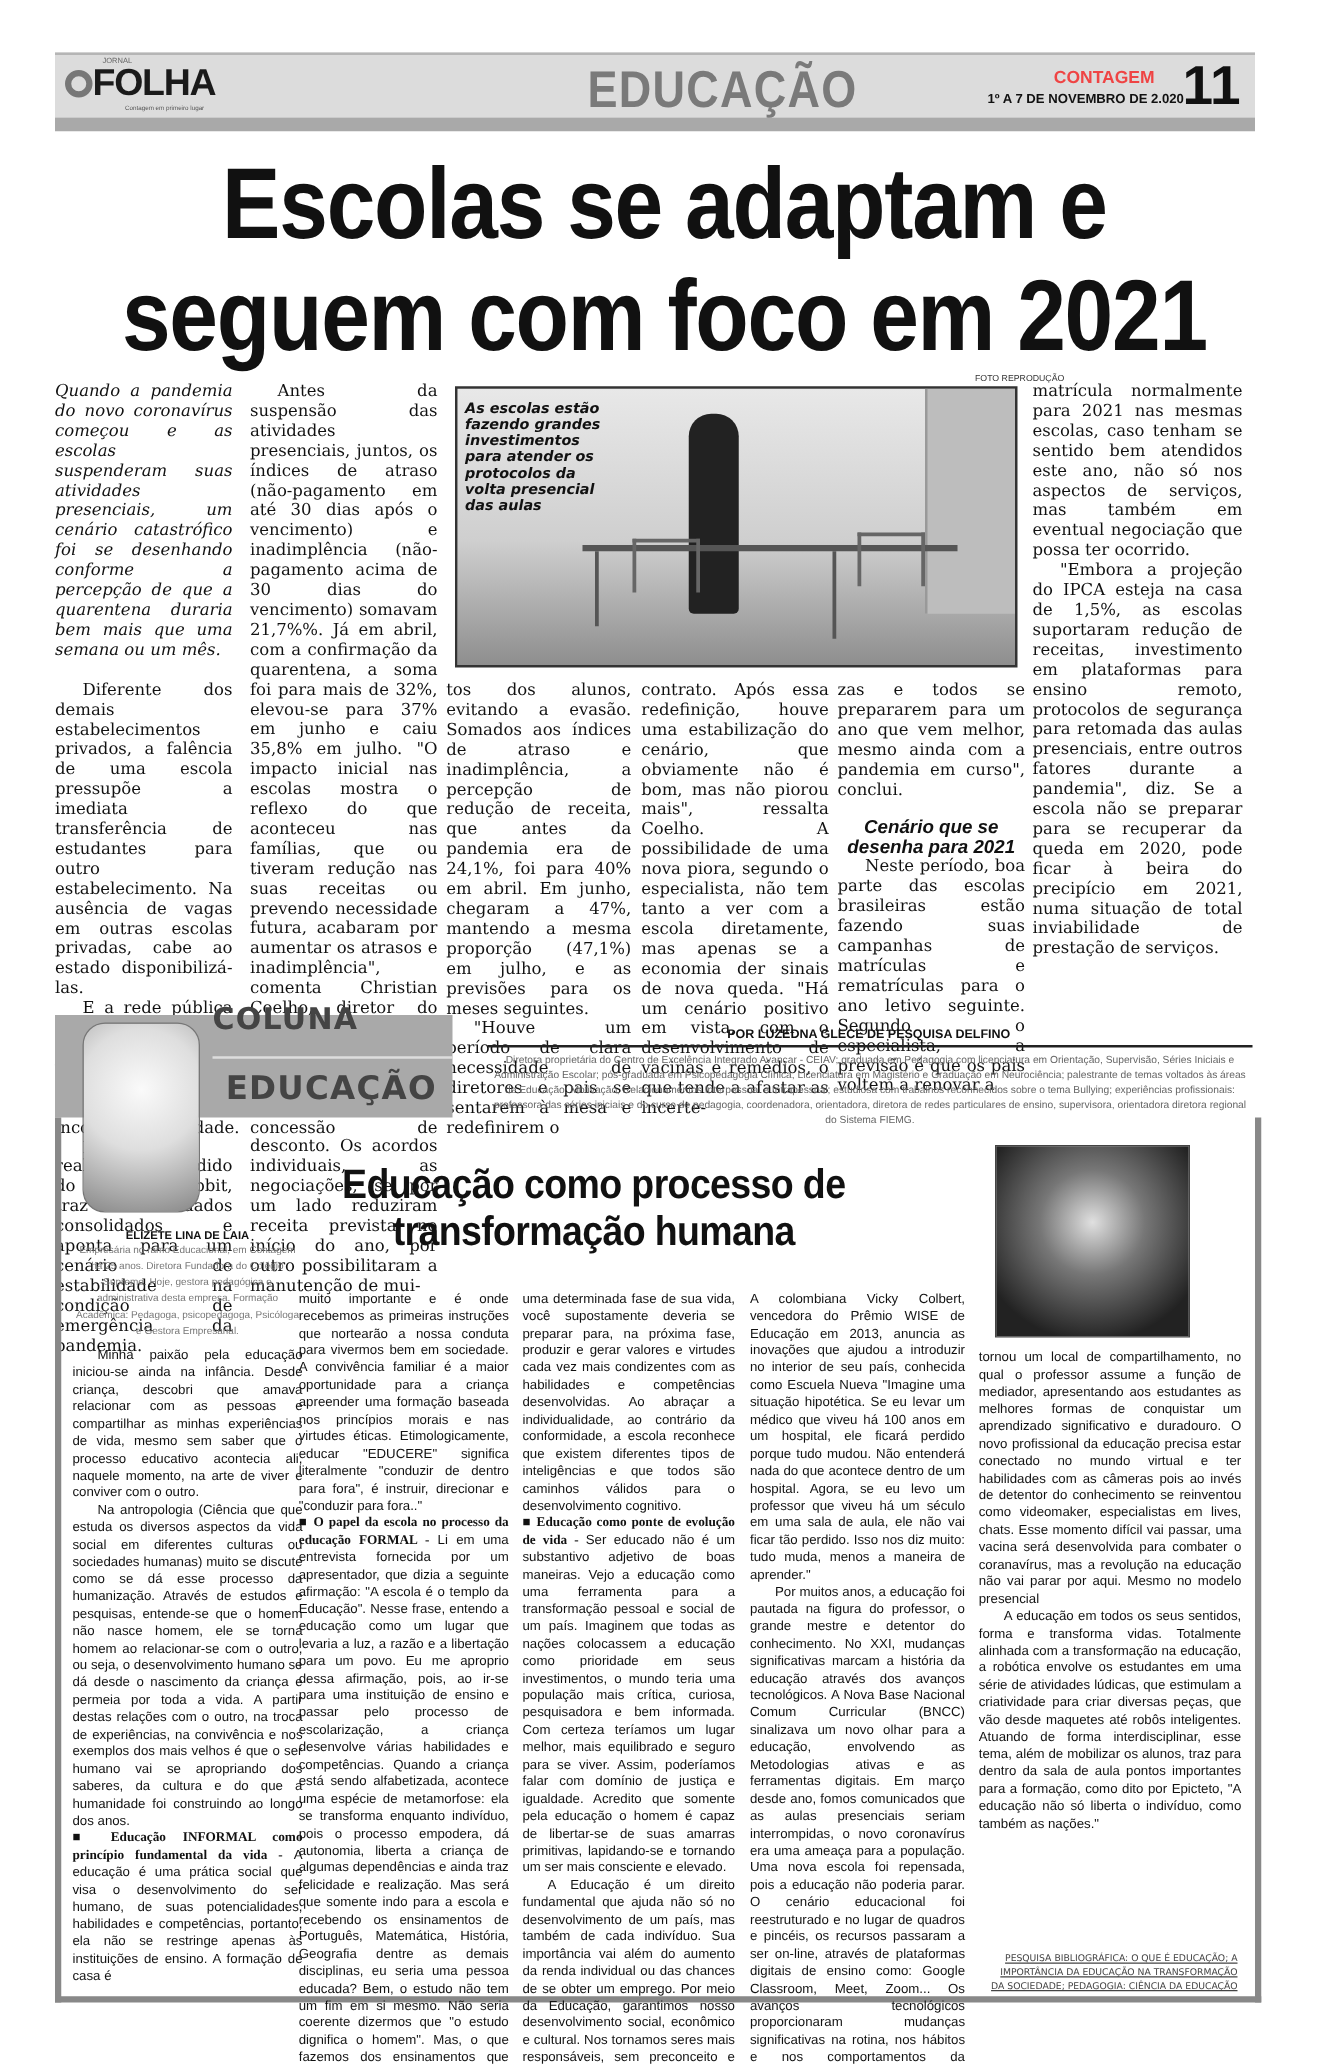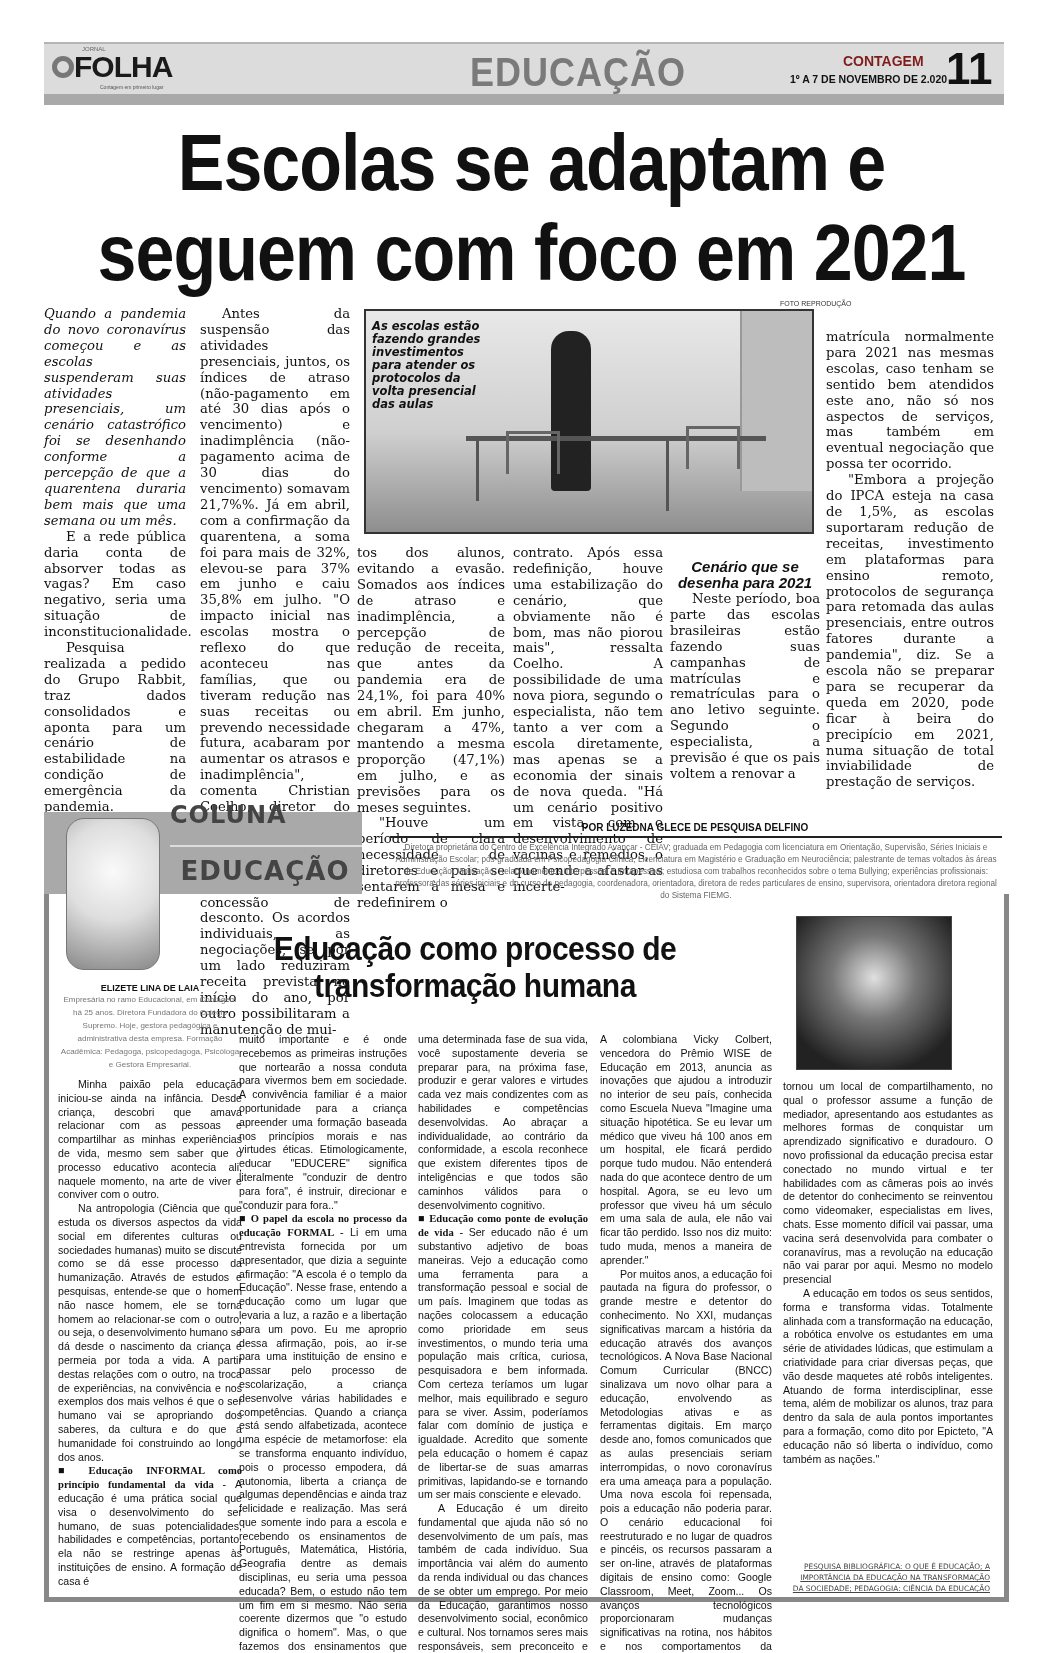--- a/index.html
+++ b/index.html
@@ -7,21 +7,21 @@
   .abs { position:absolute; }
 
   
   .hdr { left:44px; top:42px; width:960px; height:50px; background:#dcdcdc; border-top:2px solid #b5b5b5; }
   .hdr-bar { left:44px; top:94px; width:960px; height:11px; background:#a9a9a9; }
   .logo-o { left:52px; top:56px; width:22px; height:22px; border-radius:50%; border:5px solid #777; box-sizing:border-box; }
   .logo-text { left:74px; top:50px; font:900 30px "Liberation Sans", sans-serif; color:#1a1a1a; letter-spacing:-1px; }
   .logo-small { left:82px; top:46px; font:6px "Liberation Sans", sans-serif; color:#666; }
   .logo-tag { left:100px; top:84px; font:5px "Liberation Sans", sans-serif; color:#555; }
   .section { left:470px; top:48px; font:bold 36px "Liberation Sans", sans-serif; color:#7a7a7a; letter-spacing:1px; transform:scaleY(1.15); transform-origin:top left; }
-  .city { left:843px; top:53px; font:bold 14px "Liberation Sans", sans-serif; color:#7f1d1d; }
+  .city { left:843px; top:53px; font:bold 14px "Liberation Sans", sans-serif; color:#ef4444; }
   .dateline { left:790px; top:73px; font:bold 10.5px "Liberation Sans", sans-serif; color:#111; }
   .pagenum { left:946px; top:44px; font:bold 44px "Liberation Sans", sans-serif; color:#111; }
 
   
   .headline { left:40px; top:118px; width:983px; text-align:center; font:bold 70px/78px "Liberation Sans", sans-serif; color:#111; transform:scaleY(1.15); transform-origin:top center; letter-spacing:-1px; }
 
   
   .col { position:absolute; font-size:13.2px; line-height:15.9px; text-align:justify; hyphens:auto; }
   .col p { margin:0; text-indent:22px; }
   .lead { font-style:italic; text-indent:0 !important; }
@@ -69,20 +69,21 @@
 <div class="abs logo-tag">Contagem em primeiro lugar</div>
 <div class="abs section">EDUCAÇÃO</div>
 <div class="abs city">CONTAGEM</div>
 <div class="abs dateline">1º A 7 DE NOVEMBRO DE 2.020</div>
 <div class="abs pagenum">11</div>
 
 <h1 class="abs headline" style="margin:0">Escolas se adaptam e seguem com foco em 2021</h1>
 
 <div class="col" style="left:44px;top:306px;width:142px;">
   <p class="lead">Quando a pandemia do novo coronavírus começou e as escolas suspenderam suas atividades presenciais, um cenário catastrófico foi se desenhando conforme a percepção de que a quarentena duraria bem mais que uma semana ou um mês.</p>
+  <p style="margin-top:16px">Diferente dos demais estabelecimentos privados, a falência de uma escola pressupõe a imediata transferência de estudantes para outro estabelecimento. Na ausência de vagas em outras escolas privadas, cabe ao estado disponibilizá-las.</p>
   <p>E a rede pública daria conta de absorver todas as vagas? Em caso negativo, seria uma situação de inconstitucionalidade.</p>
   <p>Pesquisa realizada a pedido do Grupo Rabbit, traz dados consolidados e aponta para um cenário de estabilidade na condição de emergência da pandemia.</p>
 </div>
 
 <div class="col" style="left:200px;top:306px;width:150px;">
   <p>Antes da suspensão das atividades presenciais, juntos, os índices de atraso (não-pagamento em até 30 dias após o vencimento) e inadimplência (não-pagamento acima de 30 dias do vencimento) somavam 21,7%%. Já em abril, com a confirmação da quarentena, a soma foi para mais de 32%, elevou-se para 37% em junho e caiu 35,8% em julho. "O impacto inicial nas escolas mostra o reflexo do que aconteceu nas famílias, que ou tiveram redução nas suas receitas ou prevendo necessidade futura, acabaram por aumentar os atrasos e inadimplência", comenta Christian Coelho, diretor do Grupo Rabbit.</p>
   <p>Outro ponto a destacar na receita das escolas foi a necessidade de concessão de desconto. Os acordos individuais, as negociações, se por um lado reduziram receita prevista no início do ano, por outro possibilitaram a manutenção de mui-</p>
 </div>
 
 <div class="abs photo-credit">FOTO REPRODUÇÃO</div>
@@ -100,25 +101,26 @@
 <div class="col" style="left:357px;top:545px;width:148px;">
   <p style="text-indent:0">tos dos alunos, evitando a evasão. Somados aos índices de atraso e inadimplência, a percepção de redução de receita, que antes da pandemia era de 24,1%, foi para 40% em abril. Em junho, chegaram a 47%, mantendo a mesma proporção (47,1%) em julho, e as previsões para os meses seguintes.</p>
   <p>"Houve um período de clara necessidade de diretores e pais se sentarem à mesa e redefinirem o</p>
 </div>
 
 <div class="col" style="left:513px;top:545px;width:150px;">
   <p style="text-indent:0">contrato. Após essa redefinição, houve uma estabilização do cenário, que obviamente não é bom, mas não piorou mais", ressalta Coelho. A possibilidade de uma nova piora, segundo o especialista, não tem tanto a ver com a escola diretamente, mas apenas se a economia der sinais de nova queda. "Há um cenário positivo em vista, com o desenvolvimento de vacinas e remédios, o que tende a afastar as incerte-</p>
 </div>
 
 <div class="col" style="left:670px;top:545px;width:150px;">
+  <p style="text-indent:0">zas e todos se prepararem para um ano que vem melhor, mesmo ainda com a pandemia em curso", conclui.</p>
   <h3 class="sub">Cenário que se desenha para 2021</h3>
   <p>Neste período, boa parte das escolas brasileiras estão fazendo suas campanhas de matrículas e rematrículas para o ano letivo seguinte. Segundo o especialista, a previsão é que os pais voltem a renovar a</p>
 </div>
 
-<div class="col" style="left:826px;top:306px;width:168px;margin-top:23px;">
+<div class="col" style="left:826px;top:306px;width:168px;">
   <p style="text-indent:0">matrícula normalmente para 2021 nas mesmas escolas, caso tenham se sentido bem atendidos este ano, não só nos aspectos de serviços, mas também em eventual negociação que possa ter ocorrido.</p>
   <p>"Embora a projeção do IPCA esteja na casa de 1,5%, as escolas suportaram redução de receitas, investimento em plataformas para ensino remoto, protocolos de segurança para retomada das aulas presenciais, entre outros fatores durante a pandemia", diz. Se a escola não se preparar para se recuperar da queda em 2020, pode ficar à beira do precipício em 2021, numa situação de total inviabilidade de prestação de serviços.</p>
 </div>
 
 <div class="abs coluna-box"></div>
 <div class="abs portrait1"></div>
 <div class="abs coluna-t">COLUNA</div>
 <div class="abs coluna-sep"></div>
 <div class="abs educ-t">EDUCAÇÃO</div>
 <div class="abs byline">POR LUZEDNA GLECE DE PESQUISA DELFINO</div>

